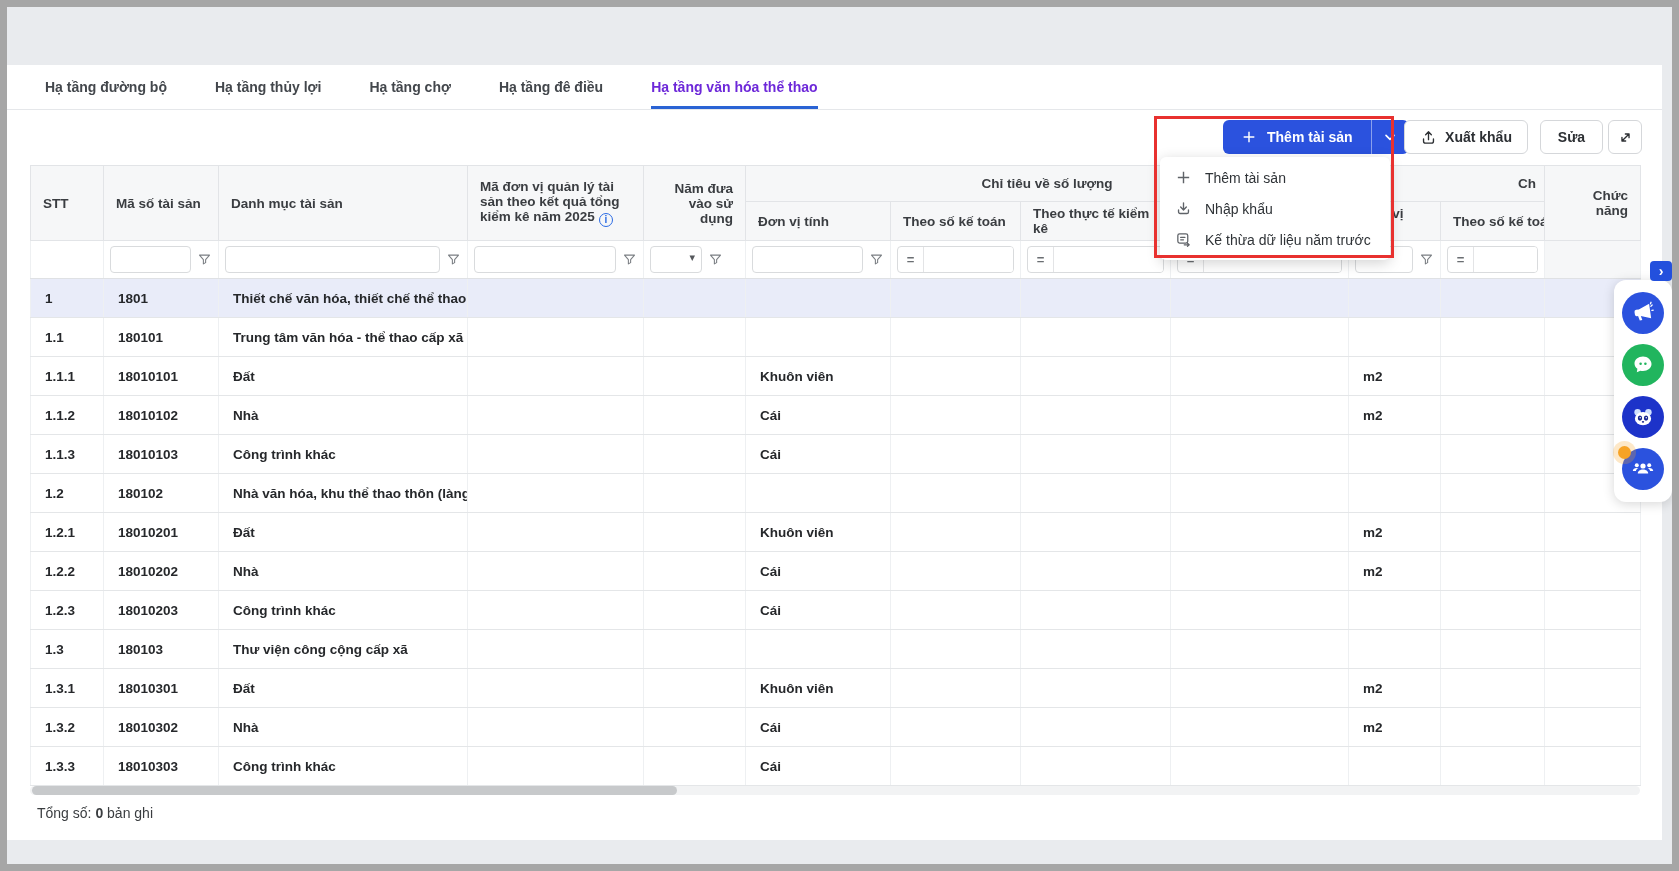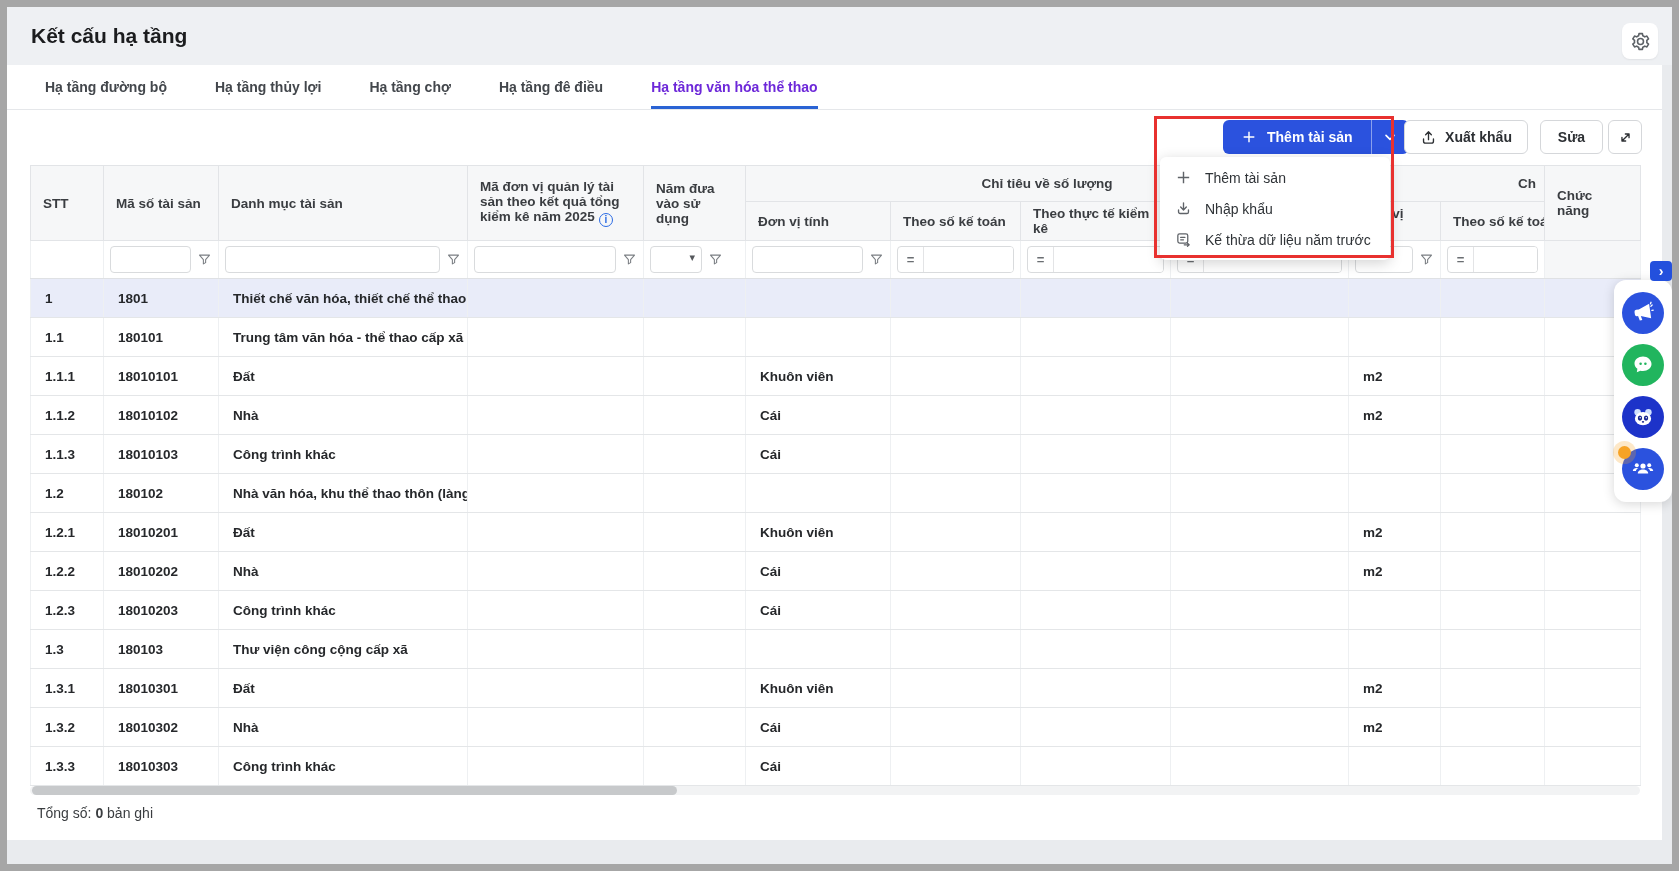--- a/index.html
+++ b/index.html
@@ -48,21 +48,21 @@
   
   .grid-wrap { position:absolute; left:23px; top:100px; width:1610px; }
   table.grid { width:1610px; table-layout:fixed; border-collapse:collapse; }
   .grid th { background:#f6f7f8; border:1px solid #e2e4e7; font-size:13.5px; font-weight:700; color:#3a3d41;
              padding:4px 12px; text-align:left; vertical-align:middle; }
   .grid thead tr.group-row th { height:36px; }
   .grid thead tr.sub-row th { height:38px; }
   .grid th.group { text-align:center; }
   .grid th.group-right { text-align:right; padding-right:8px; }
   .grid th.nowrap { white-space:nowrap; overflow:hidden; }
-  .grid th.center { text-align:left; }
+  .grid th.center { text-align:right; }
   .grid td { height:39px; border-right:1px solid #eef0f2; border-bottom:1px solid #e4e6e8; border-left:1px solid #eef0f2;
              font-size:13.5px; font-weight:700; color:#26282b; padding:0 14px; white-space:nowrap; overflow:hidden; background:#fff; }
   .grid tr.hl td { background:#e9ecf9; }
   .grid tr.filter-row td { background:#fff; padding:0 6px; height:38px; border-bottom:1px solid #dfe1e4; }
   .grid tr.filter-row td.shaded { background:#f6f7f8; }
   .f-flex { display:flex; align-items:center; gap:6px; }
   .f-input { flex:1; min-width:0; height:27px; border:1px solid #d9dbdd; border-radius:4px; padding:0 6px;
              font-size:13px; font-family:inherit; color:#2c2f33; background:#fff; }
   .f-eq { display:flex; align-items:center; height:27px; border:1px solid #d9dbdd; border-radius:4px; background:#fff; overflow:hidden; }
   .f-eq .eq { width:26px; align-self:stretch; display:flex; align-items:center; justify-content:center;
@@ -90,31 +90,20 @@
   .fab { position:relative; width:42px; height:42px; border-radius:50%; border:none; display:flex; align-items:center;
          justify-content:center; cursor:pointer; }
   .badge-dot { position:absolute; left:-4px; top:-2px; width:13px; height:13px; border-radius:50%;
                background:#f7a325; box-shadow:0 0 0 5px rgba(247,163,37,.25); }
 </style>
 </head>
 <body>
 
 <div class="screen" style="--accent:#2b52de;">
 
-  <div class="topbar">
-    <div class="page-title">Kết cấu hạ tầng</div>
-    <button class="gear-btn">
-      <span style="display:flex;">
-        <svg width="21" height="21" viewBox="0 0 24 24">
-            <path fill="none" stroke="#5c6166" stroke-width="1.8" d="M12 8.6a3.4 3.4 0 1 0 0 6.8 3.4 3.4 0 0 0 0-6.8z"></path>
-            <path fill="none" stroke="#5c6166" stroke-width="1.8" stroke-linejoin="round" d="M19.3 12c0-.5 0-.9-.1-1.3l2-1.6-1.9-3.3-2.4.9c-.7-.6-1.5-1-2.3-1.3L14.2 3h-3.9l-.4 2.4c-.8.3-1.6.7-2.3 1.3l-2.4-.9-2 3.3 2 1.6c0 .4-.1.8-.1 1.3s0 .9.1 1.3l-2 1.6 2 3.3 2.4-.9c.7.6 1.5 1 2.3 1.3l.4 2.4h3.9l.4-2.4c.8-.3 1.6-.7 2.3-1.3l2.4.9 1.9-3.3-2-1.6c.1-.4.1-.8.1-1.3z"></path>
-          </svg>
-      </span>
-    </button>
-  </div>
 
   <div class="card">
 
     <div class="tabs" id="tabbar">
         <div class="tab">Hạ tầng đường bộ</div>
         <div class="tab">Hạ tầng thủy lợi</div>
         <div class="tab">Hạ tầng chợ</div>
         <div class="tab">Hạ tầng đê điều</div>
         <div class="tab active">Hạ tầng văn hóa thể thao</div>
       </div>

